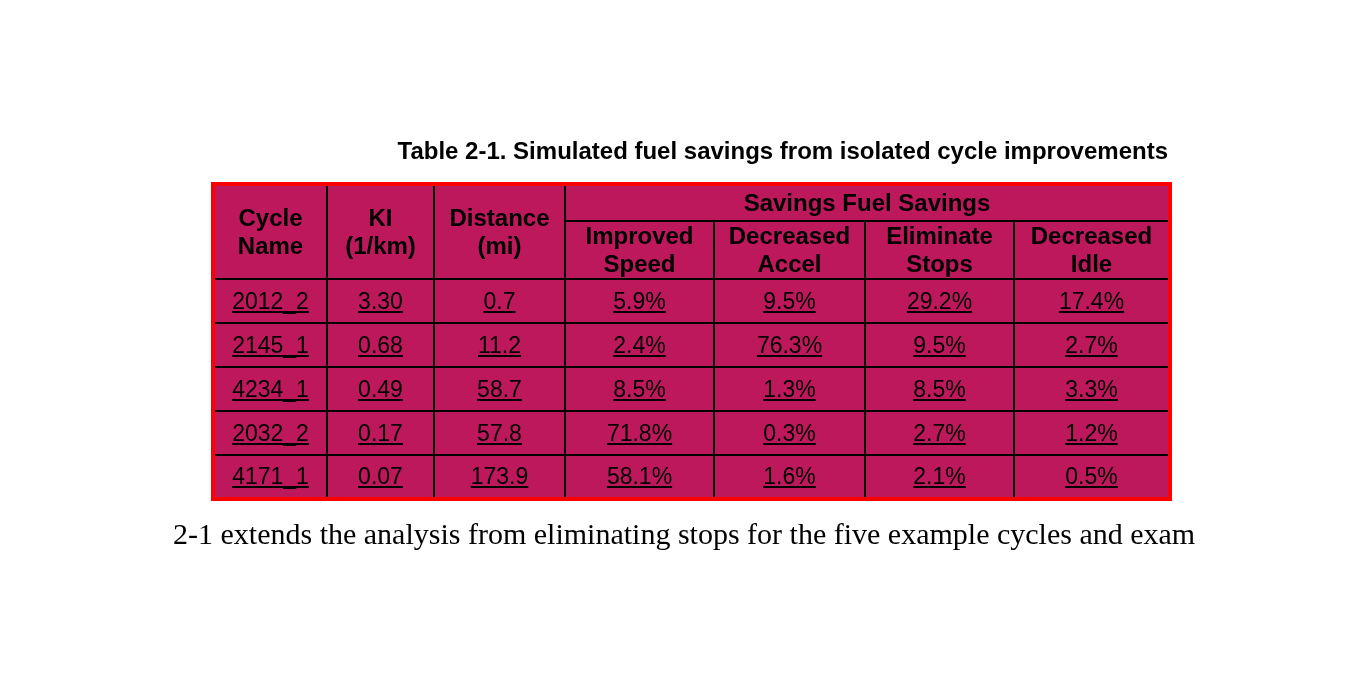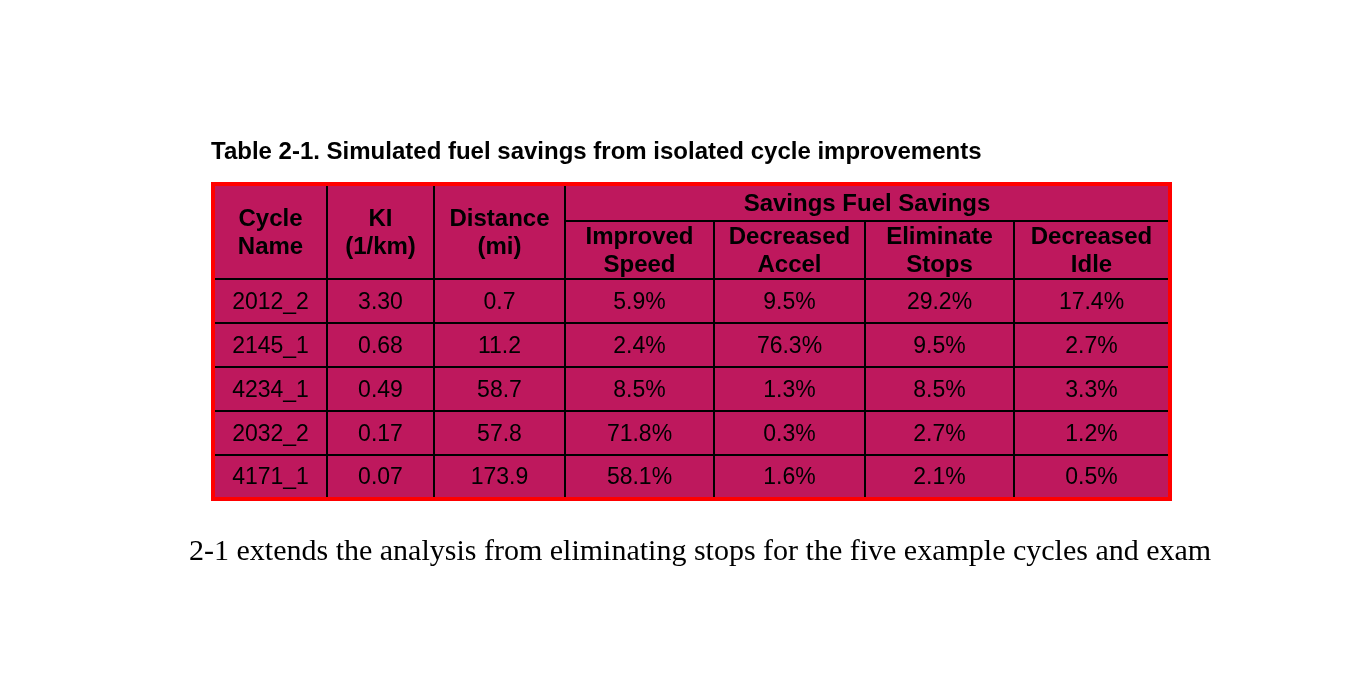--- a/index.html
+++ b/index.html
@@ -7,21 +7,21 @@
     width: 1366px; height: 674px;
     background: #ffffff;
     position: relative;
     font-family: "Liberation Sans", sans-serif;
     color: #000000;
     overflow: hidden;
   }
   .table-caption {
     position: absolute;
     top: 137px; left: 211px; width: 957px;
-    text-align: left;
+    text-align: right;
     font-weight: bold;
     font-size: 24px;
     color: #000000;
     white-space: nowrap;
   }
   table.fuel-table {
     position: absolute;
     top: 182px; left: 211px;
     border-collapse: collapse;
     table-layout: fixed;
@@ -39,25 +39,25 @@
     font-weight: bold;
     font-size: 24px;
     line-height: 28px;
   }
   table.fuel-table td {
     font-weight: normal;
     font-size: 23px;
   }
   tr.header-row-1 { height: 37px; }
   tr.header-row-2 { height: 54px; }
-  tr.data-row { height: 44px; }
+  tr.data-row { height: 44px; text-decoration: underline; }
   .body-text {
     position: absolute;
     top: 517px; left: 173px;
-    margin: 16px;
+    margin: 0;
     font-family: "Liberation Serif", serif;
     font-size: 30px;
     color: #000000;
     white-space: nowrap;
   }
 </style>
 </head>
 <body>
 
 <div class="table-caption">Table 2-1. Simulated fuel savings from isolated cycle improvements</div>

